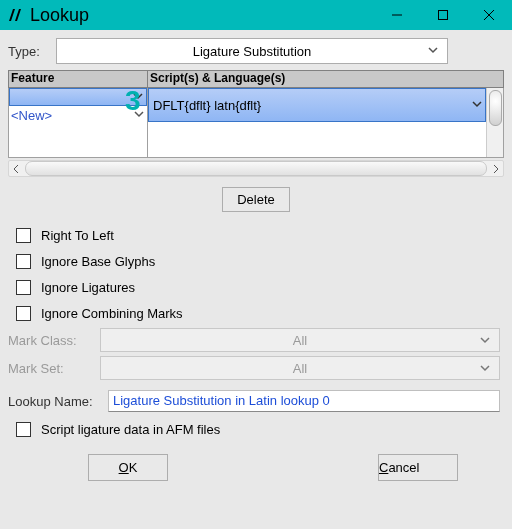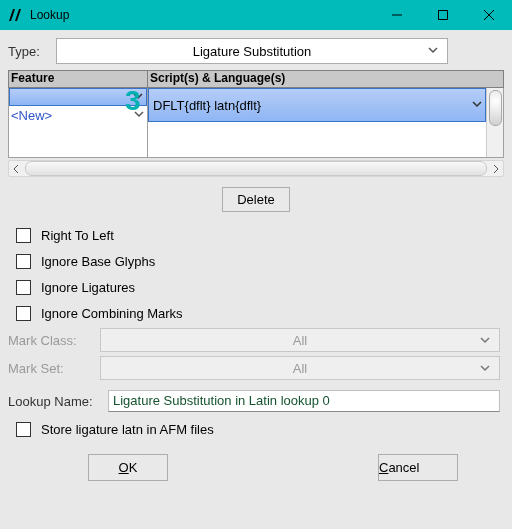--- a/index.html
+++ b/index.html
@@ -1,20 +1,20 @@
 <!DOCTYPE html>
 <html><head>
 <meta charset="utf-8">
 <style>
   * { box-sizing: border-box; font-family: "Segoe UI", Tahoma, sans-serif; font-size: 13px; }
   html, body { margin: 0; padding: 0; }
   body { width: 512px; height: 529px; background: #e8e8e8; overflow: hidden; }
   .titlebar { height: 30px; background: #01baba; display: flex; align-items: center; }
   .t-icon { width: 18px; height: 18px; margin: 0 6px 0 6px; display:flex; align-items:center; justify-content:center; }
-  .t-title { flex: 1; color: #000; font-size: 12px; }
+  .t-title { flex: 1; color: #000; font-size: 18px; }
   .t-btn { width: 46px; height: 30px; display: flex; align-items:center; justify-content:center; color:#000; }
   .t-btn svg { stroke:#000; stroke-width:1; fill:none; }
   .client { padding: 8px 8px 6px 8px; }
 
   .row { display:flex; align-items:center; margin-bottom:6px; }
   .type-label { width: 44px; color:#333; }
   .type-select { flex:1; margin-left:4px; margin-right:56px; height:26px; border:1px solid #adadad; background:#fff; display:flex; align-items:center; justify-content:center; position:relative; }
   .type-select .label { text-align:center; flex:1; }
   .type-select .chev { position:absolute; right:8px; top:5px; }
 
@@ -48,21 +48,21 @@
   .chk { width:15px; height:15px; border:1px solid #333; background:#fff; margin-right:10px; }
   .chk-label { color:#000; }
 
   .mark-row { display:flex; align-items:center; height:28px; color:#9a9a9a; }
   .mark-label { width:92px; }
   .mark-select { flex:1; height:24px; border:1px solid #c8c8c8; background:#efefef; margin-right:4px; color:#9a9a9a; position:relative; display:flex; align-items:center; justify-content:center;}
   .mark-select .chev { position:absolute; right:8px; top:5px; }
 
   .lookup-row { display:flex; align-items:center; margin-top:8px; }
   .lookup-label { width:100px; color:#333; }
-  .lookup-input { flex:1; height:22px; border:1px solid #bfbfbf; border-bottom-color:#8a8a8a; background:#fff; padding:2px 4px; margin-right:4px; color:#14532d; }
+  .lookup-input { flex:1; height:22px; border:1px solid #bfbfbf; border-bottom-color:#8a8a8a; background:#fff; padding:2px 4px; margin-right:4px; color:#1d4ed8; }
 
   .bottom { display:flex; margin-top:12px; padding:0 4px 4px; }
   .ok-btn { width:80px; text-align:center; padding:5px 0; border:1px solid #adadad; background:#e9e9e9; margin-left:76px;}
   .cancel-btn { width:80px; text-align:left; padding:5px 0; border:1px solid #adadad; background:#e9e9e9; margin-left:auto; margin-right:42px;}
   .underline-first::first-letter { text-decoration: underline; }
 
   .chev svg { width:12px; height:12px; }
 </style>
 </head>
 <body>
@@ -193,20 +193,20 @@
     </div>
   </div>
 
   <div class="lookup-row">
     <span class="lookup-label">Lookup Name:</span>
     <div class="lookup-input">Ligature Substitution in Latin lookup 0</div>
   </div>
 
   <div class="chk-row" style="margin-top:4px;">
       <span class="chk"></span>
-      <span class="chk-label">Store ligature latn in AFM files</span>
+      <span class="chk-label">Script ligature data in AFM files</span>
     </div>
 
   <div class="bottom">
     <div class="ok-btn underline-first">OK</div>
     <div class="cancel-btn underline-first">Cancel</div>
   </div>
 </div>
 
 </body></html>

